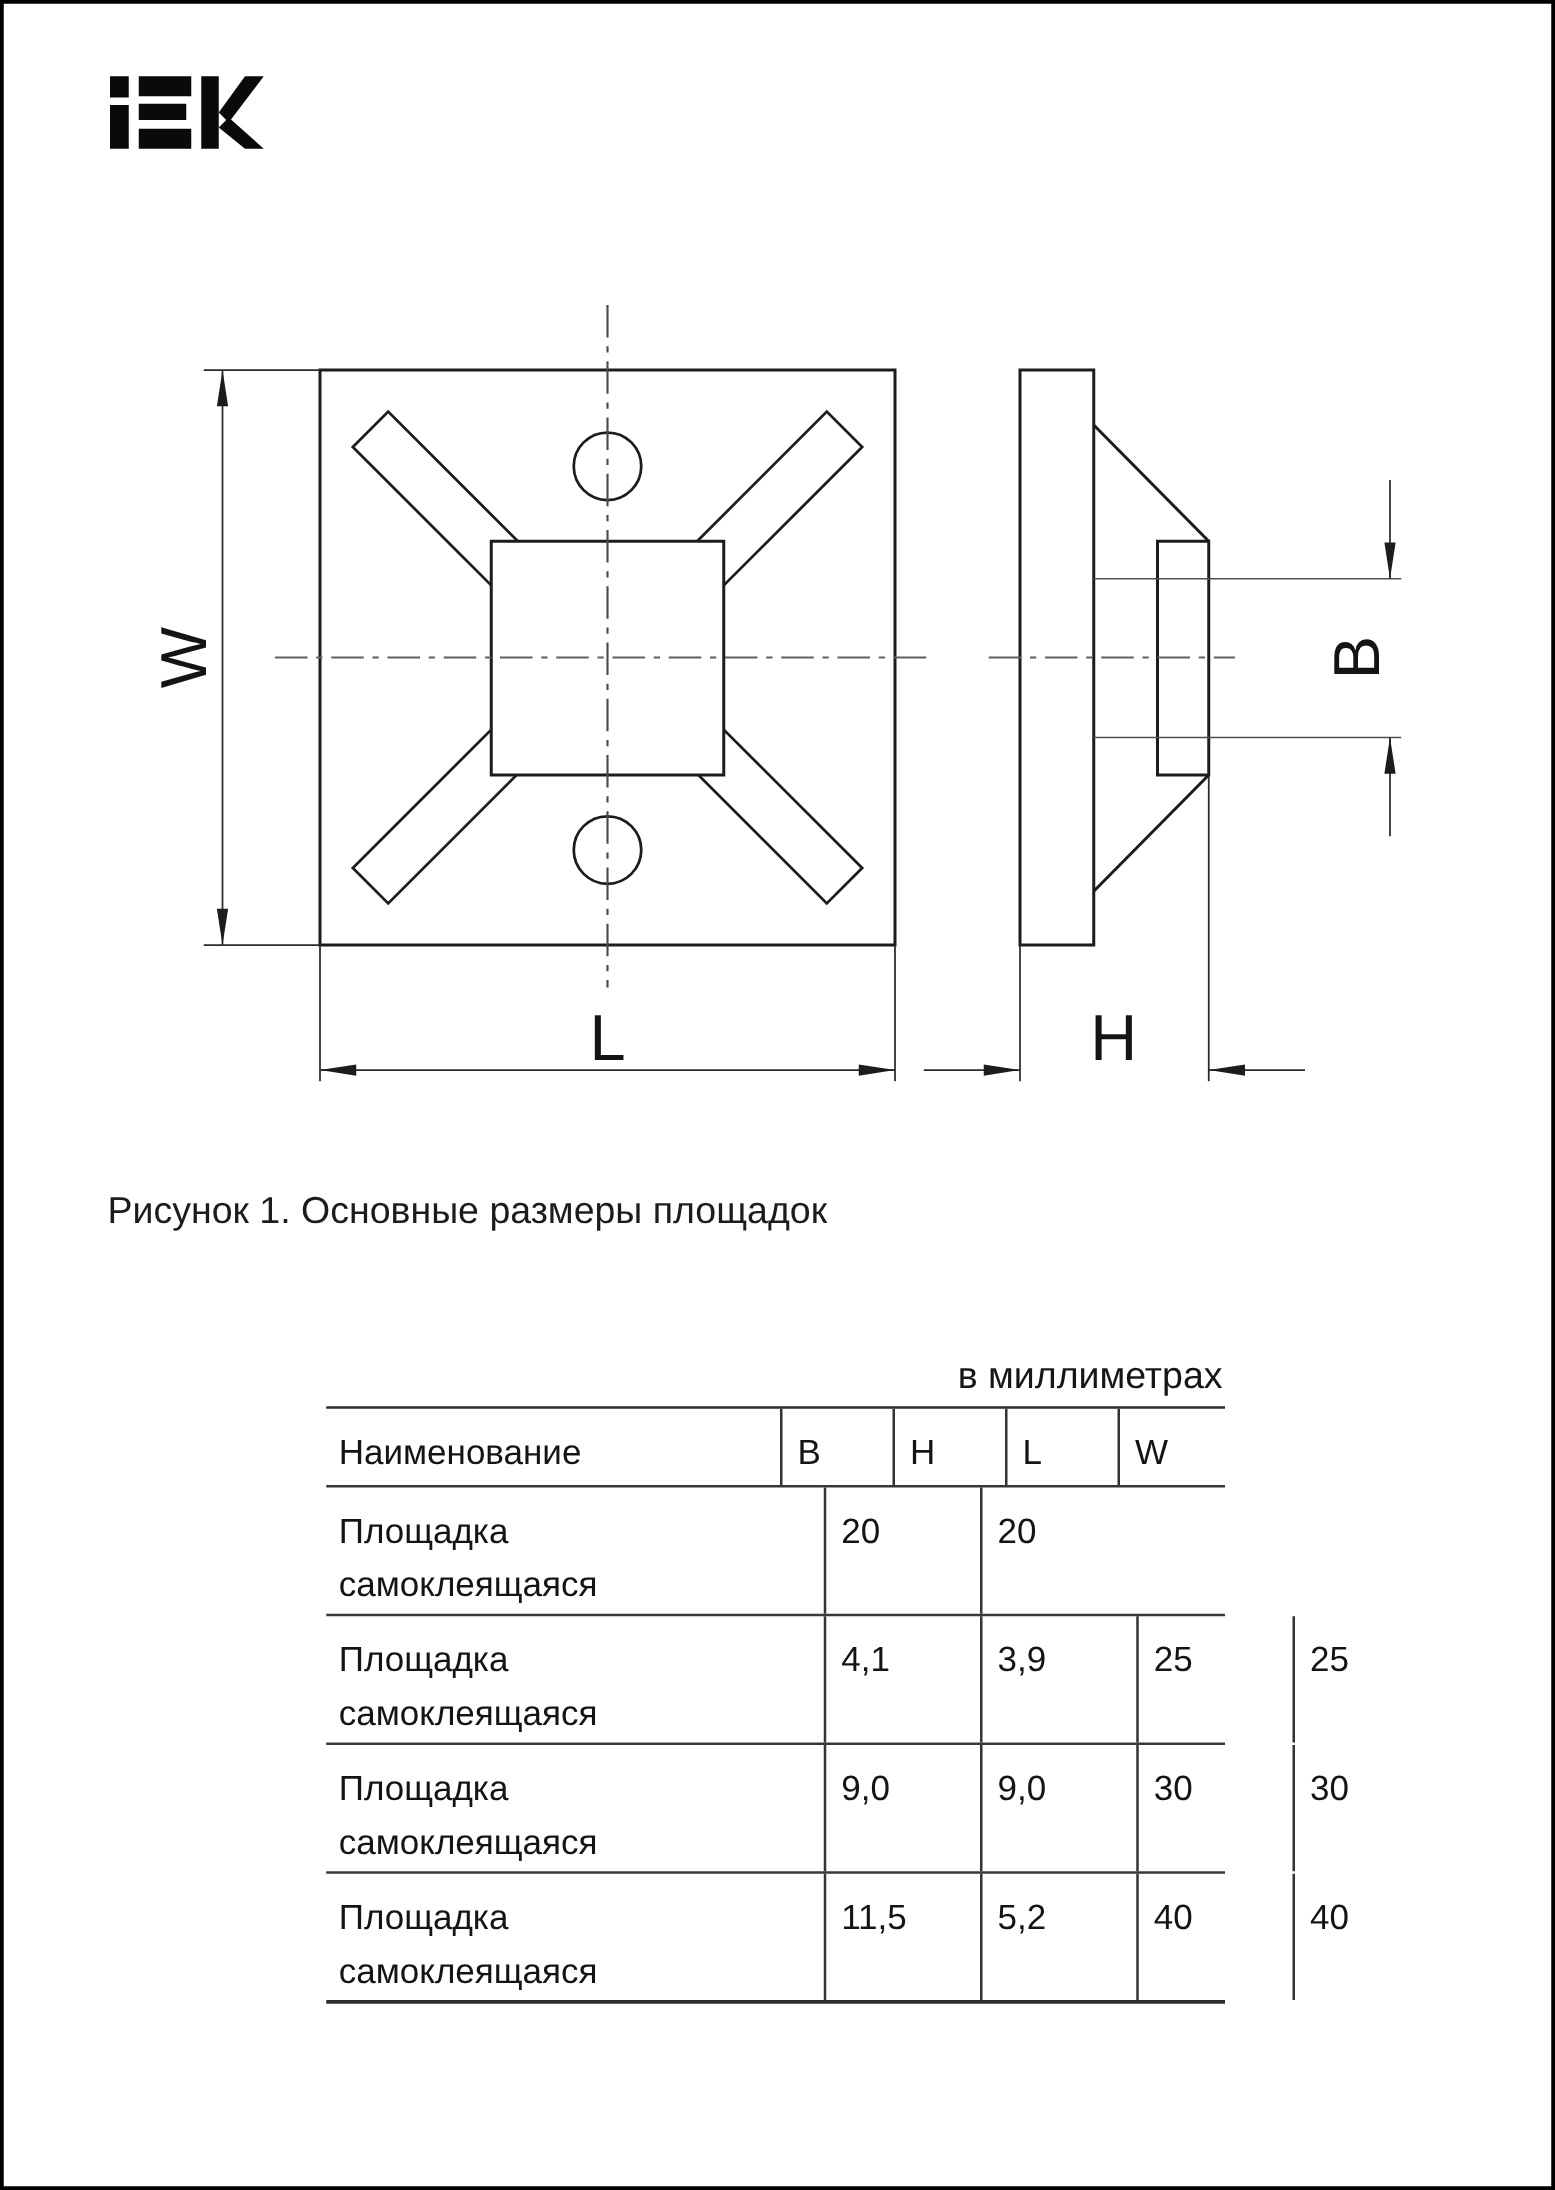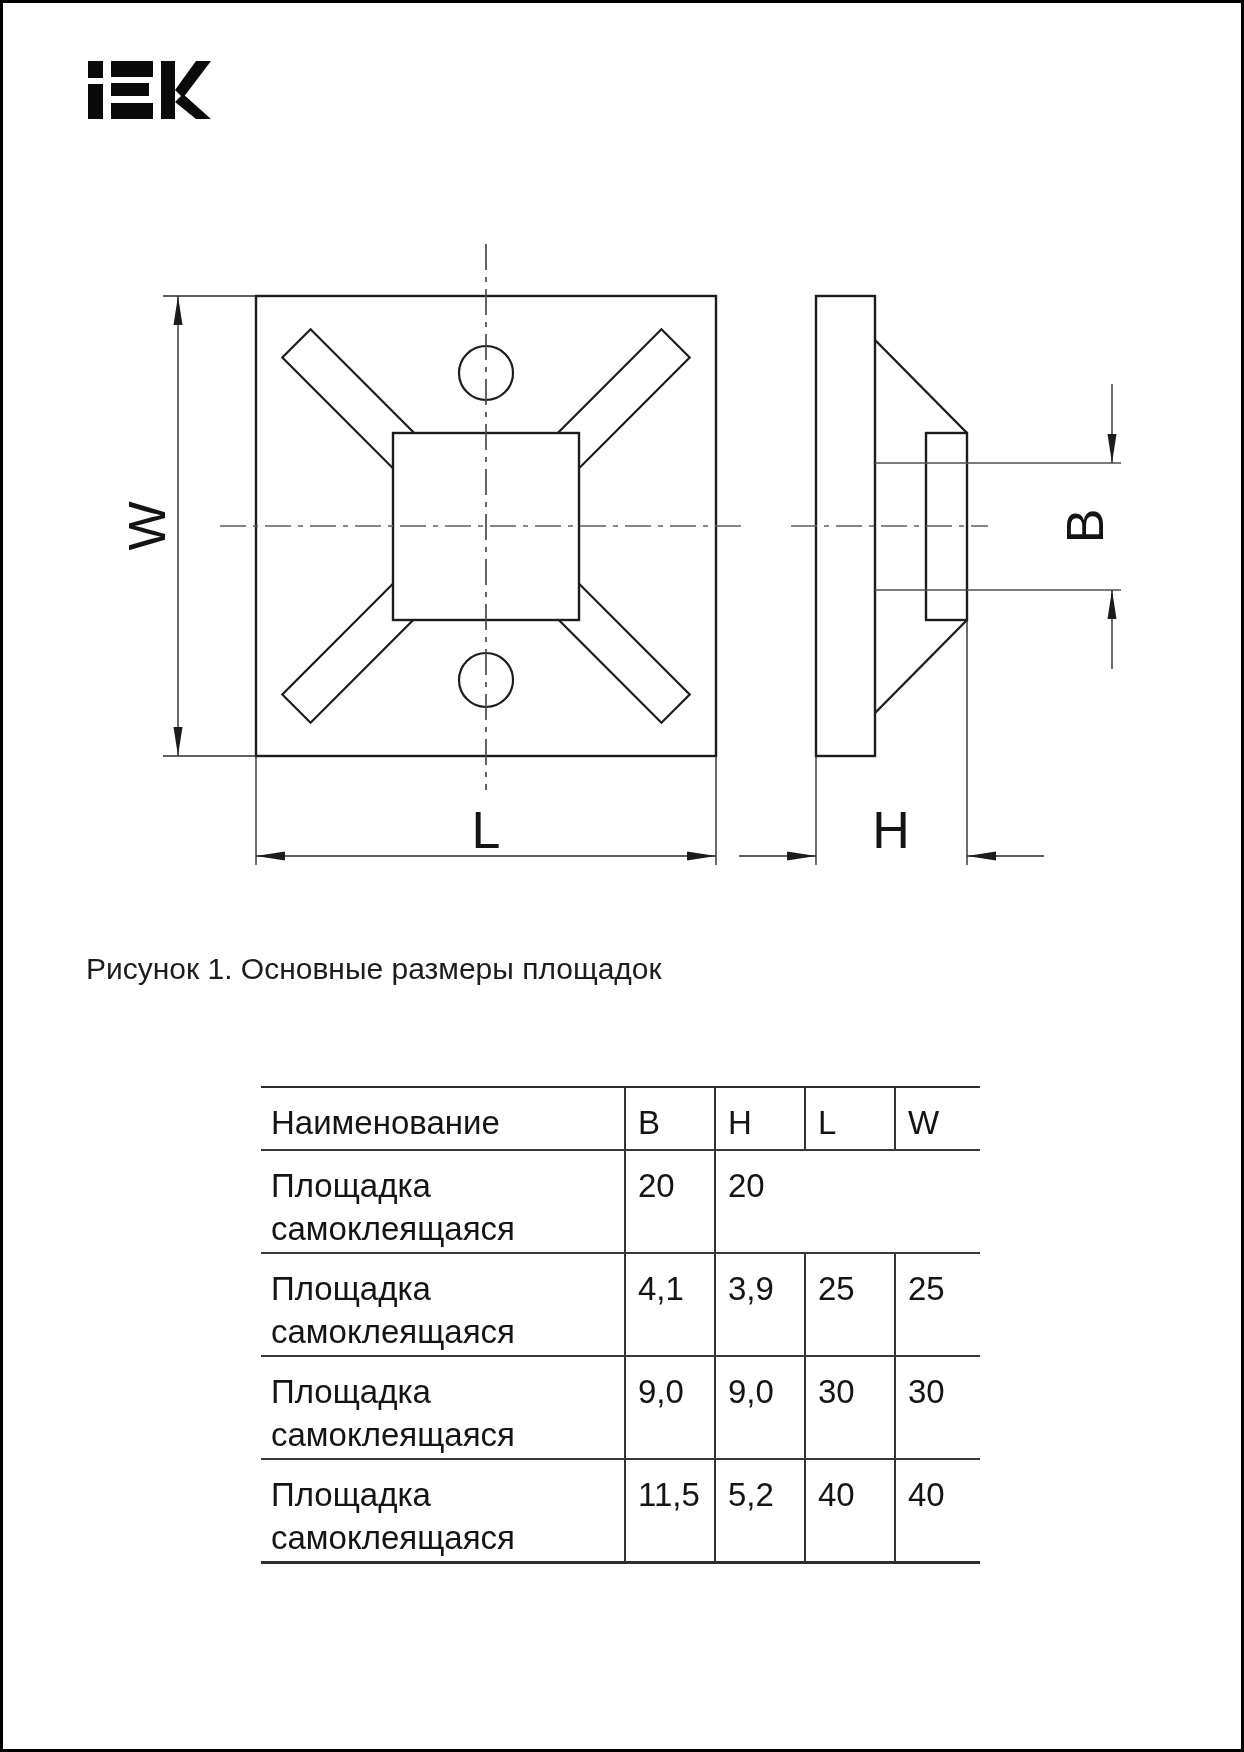--- a/index.html
+++ b/index.html
@@ -29,25 +29,25 @@
     text-align:right; font-size:30px; line-height:30px;
     height:39px; color:#161616; padding-right:2px; box-sizing:border-box;
   }
   .dtable {
     border-top:2px solid #2d2d2d;
     border-bottom:3px solid #2d2d2d;
   }
   .trow { display:grid; grid-template-columns:363px 90px 90px 90px 86px; }
   .trow + .trow { border-top:2px solid #383838; }
   .trow.thead { height:61px; }
-  .trow.drow { height:101px; }
+  .trow.drow { height:101px;gap:35px; }
   .cell {
     border-left:2px solid #333;
     padding:13px 4px 16px 12px;
-    font-size:33px; line-height:43px;
+    font-size:28px; line-height:43px;
     color:#141414;
     box-sizing:border-box;
     overflow:hidden;
   }
   .cell.namecol { border-left:none; padding-left:10px; }
 </style>
 </head>
 <body>
 
 <div class="page">
@@ -125,20 +125,21 @@
       <line x1="964" y1="853" x2="1041" y2="853"></line>
       <polygon points="813,853 784,848.5 784,857.5" fill="#1c1c1c" stroke="none"></polygon>
       <polygon points="964,853 993,848.5 993,857.5" fill="#1c1c1c" stroke="none"></polygon>
       <text x="888" y="845" text-anchor="middle" stroke="none">H</text>
     </g>
   </svg>
 
   <div class="caption">Рисунок 1. Основные размеры площадок</div>
 
   <div class="table-section">
+    <div class="units-note">в миллиметрах</div>
 
     <div class="dtable">
       <div class="trow thead">
         <div class="cell namecol">Наименование</div>
         <div class="cell">B</div>
         <div class="cell">H</div>
         <div class="cell">L</div>
         <div class="cell">W</div>
       </div>
 

